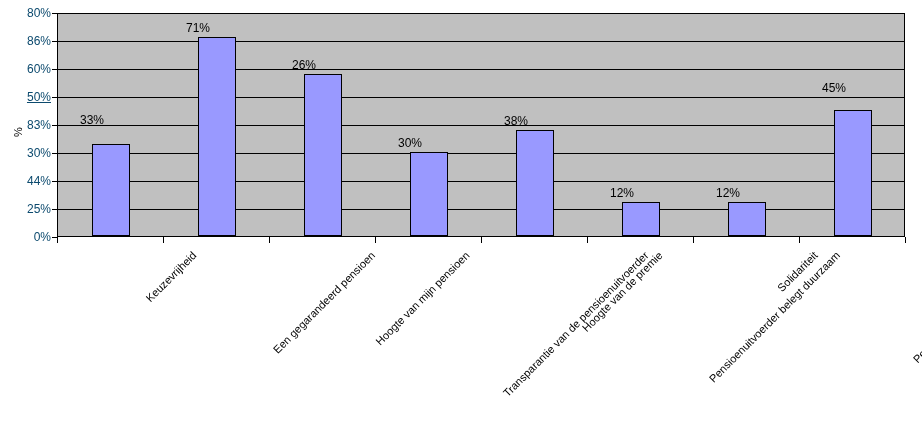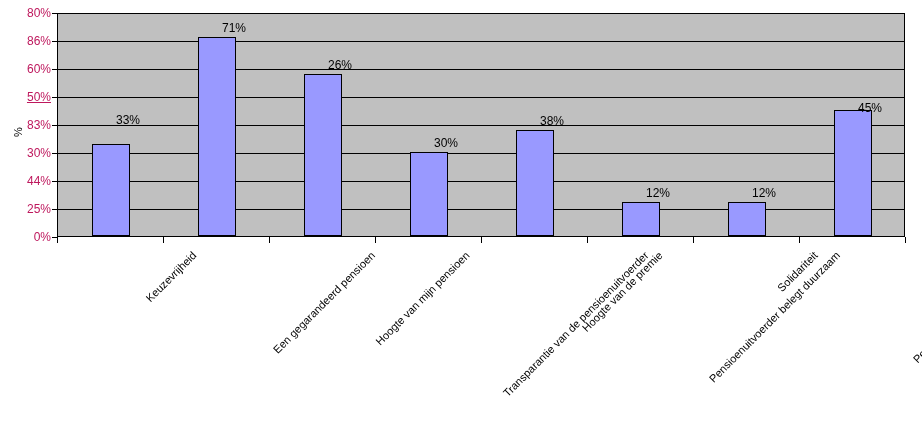--- a/index.html
+++ b/index.html
@@ -37,21 +37,21 @@
     white-space: nowrap;
   }
 
   
   .y-tick-label {
     position: absolute;
     right: 0;
     width: 42px;
     text-align: right;
     font-size: 12px;
-    color: #be185d;
+    color: #0c4a6e;
     line-height: 1;
     white-space: nowrap;
   }
   #y-tick-labels {
     position: absolute;
     left: 5px;
     top: 0;
     width: 46px;
     height: 429px;
   }
@@ -88,21 +88,21 @@
   .bar {
     position: absolute;
     bottom: 0;
     background: #9999ff;
     border: 1px solid #000000;
     box-sizing: border-box;
   }
 
   .bar-value {
     position: absolute;
-    text-align: right;
+    text-align: left;
     font-size: 12px;
     color: #000000;
     line-height: 1;
     white-space: nowrap;
   }
 
   
   .x-tick-mark {
     position: absolute;
     top: 237px;
@@ -183,17 +183,17 @@
     <div class="x-label" style="left: 442px; top: 249px;">Transparantie van de pensioenuitvoerder</div>
     <div class="bar-value" style="left: 504px; width: 60px; top: 114.6px;">38%</div>
     <div class="x-tick-mark" style="left: 587px;"></div>
     <div class="x-label" style="left: 548px; top: 249px;">Hoogte van de premie</div>
     <div class="bar-value" style="left: 610px; width: 60px; top: 187.4px;">12%</div>
     <div class="x-tick-mark" style="left: 693px;"></div>
     <div class="x-label" style="left: 654px; top: 249px;">Pensioenuitvoerder belegt duurzaam</div>
     <div class="bar-value" style="left: 716px; width: 60px; top: 187.4px;">12%</div>
     <div class="x-tick-mark" style="left: 799px;"></div>
     <div class="x-label" style="left: 760px; top: 249px;">Solidariteit</div>
-    <div class="bar-value" style="left: 822px; width: 60px; top: 102px;">45%</div>
+    <div class="bar-value" style="left: 822px; width: 60px; top: 82px;">45%</div>
     <div class="x-tick-mark" style="left: 905px;"></div>
     <div class="x-label" style="left: 866px; top: 249px;">Pensioen stijgt met inflatie mee</div>
     <div class="x-tick-mark" style="left: 57px;"></div>
   </div>
 
 </body></html>

